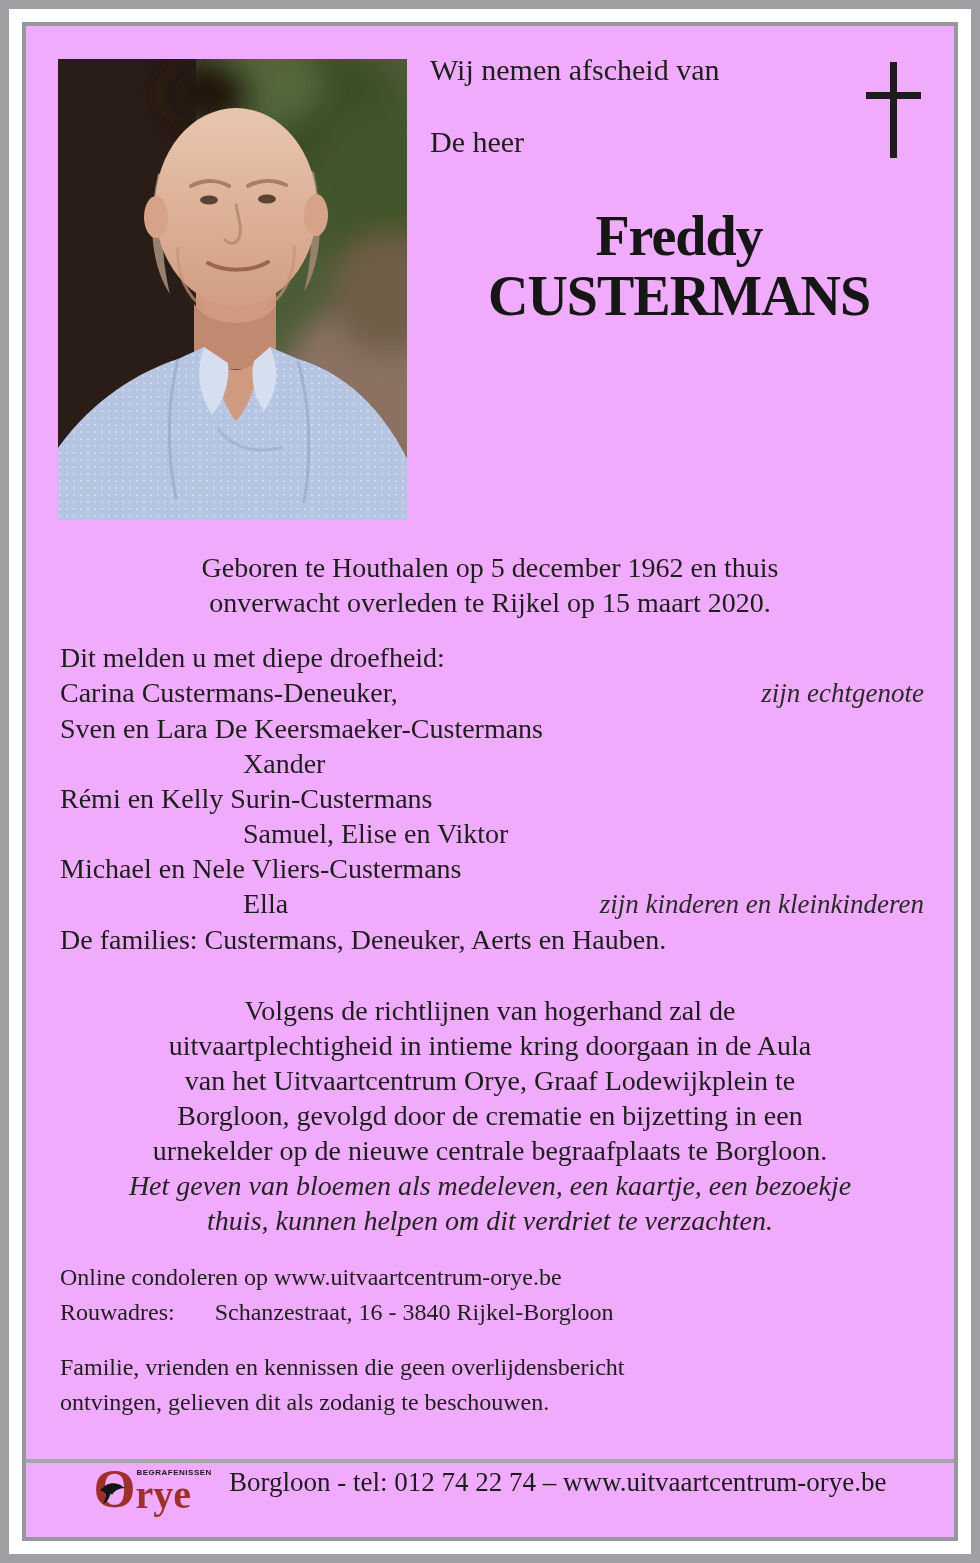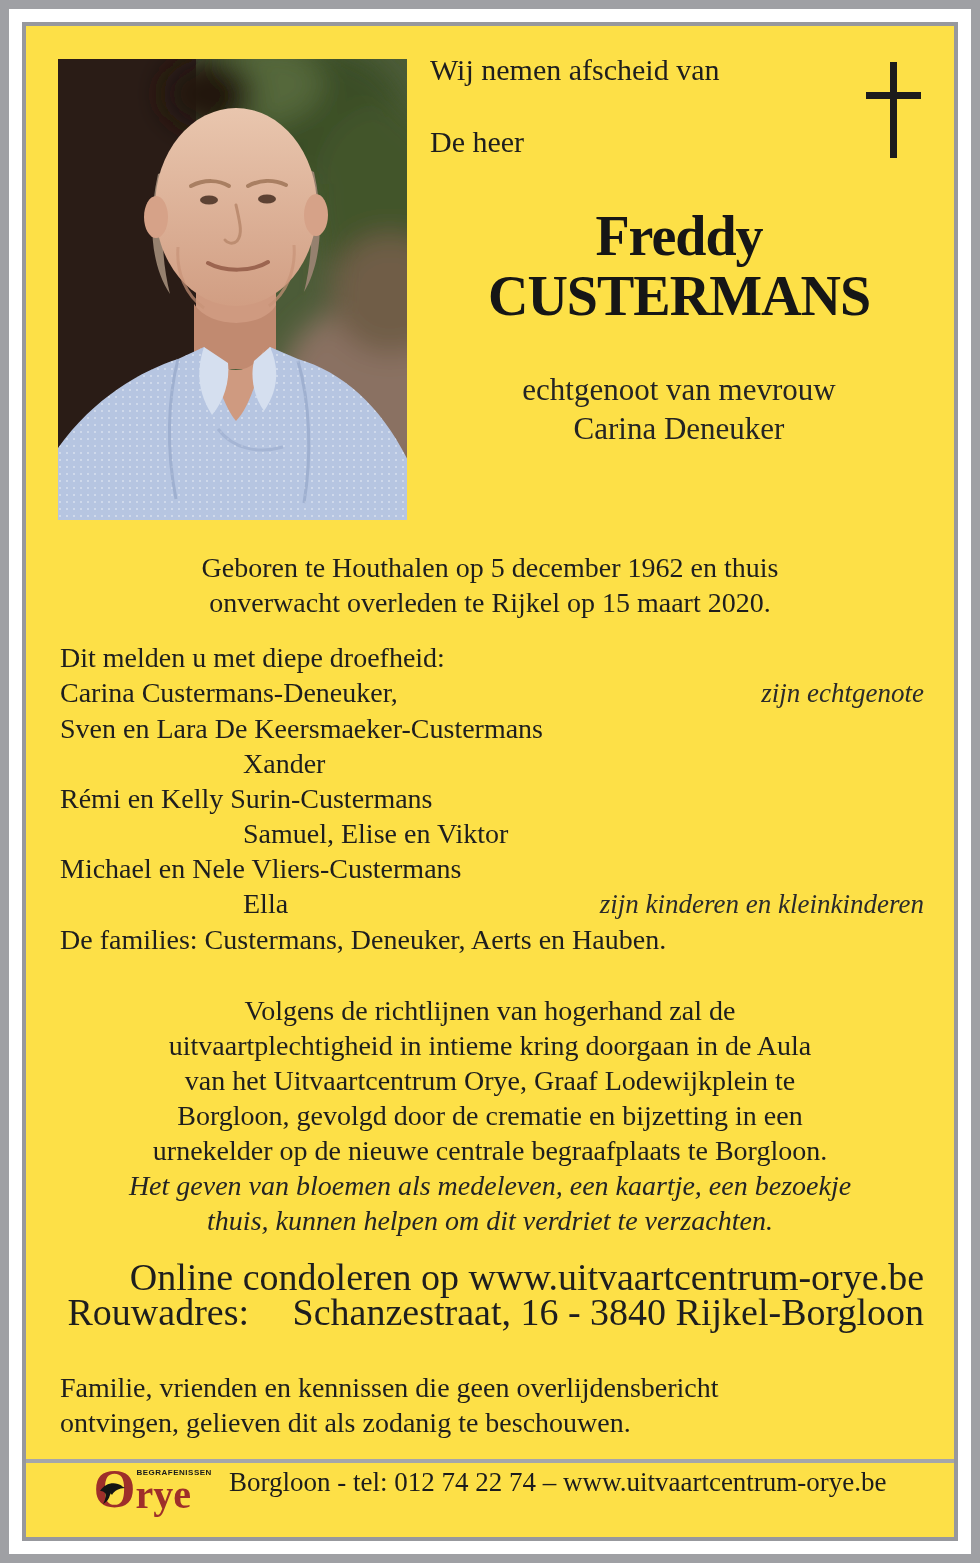--- a/index.html
+++ b/index.html
@@ -9,21 +9,21 @@
   .page {
     position:relative;
     width:980px; height:1563px;
     background:#fff;
     border:9px solid #9fa0a4;
   }
   .card {
     position:absolute;
     left:13px; top:13px; right:13px; bottom:13px;
     border:4px solid #97989d;
-    background:#fde047;
+    background:#f0abfc;
     overflow:hidden;
   }
 
   
   .header { position:absolute; inset:0; }
 
   .photo {
     position:absolute; left:32px; top:33px;
     width:349px; height:461px;
     overflow:hidden;
@@ -51,25 +51,25 @@
 
   .announcement { margin:20px 30px 0 34px; font-size:28px; line-height:35px; }
   .fam-row { display:flex; align-items:baseline; }
   .fam-row .name { white-space:pre; }
   .fam-row .indent { padding-left:183px; }
   .fam-row .relation { margin-left:auto; font-style:italic; font-size:27px; color:#2a2a2a; }
 
   .ceremony { margin-top:36px; text-align:center; font-size:28px; line-height:35px; }
   .ceremony-note { text-align:center; font-style:italic; font-size:28px; line-height:35px; color:#242424; }
 
-  .contact { margin:22px 30px 0 34px; font-size:38px; line-height:35px;text-align:right; }
+  .contact { margin:22px 30px 0 34px; font-size:24px; line-height:35px; }
   .rouwadres-label { display:inline-block; }
   .rouwadres-value { display:inline-block; margin-left:34px; }
 
-  .notice { margin:40px 30px 0 34px; font-size:28px; line-height:35px; }
+  .notice { margin:20px 30px 0 34px; font-size:24px; line-height:35px; }
 
   
   .footer-rule {
     position:absolute; left:0; right:0; bottom:74px;
     height:4px; background:#a5a6aa;
   }
   .footer {
     position:absolute; left:0; right:0; bottom:0; height:70px;
     display:flex; align-items:flex-start; justify-content:center;
   }
@@ -154,24 +154,20 @@
         </svg>
       </div>
 
       <div class="header-right">
         <div class="intro-line">Wij nemen afscheid van</div>
         <div class="salutation">De heer</div>
         <div class="deceased-name">
           <div>Freddy</div>
           <div>CUSTERMANS</div>
         </div>
-        <div class="spouse-block">
-          <div>echtgenoot van mevrouw</div>
-          <div>Carina Deneuker</div>
-        </div>
       </div>
 
       <div class="cross">
         <div class="v"></div>
         <div class="h"></div>
       </div>
     </div>
 
     <div class="content">
 

